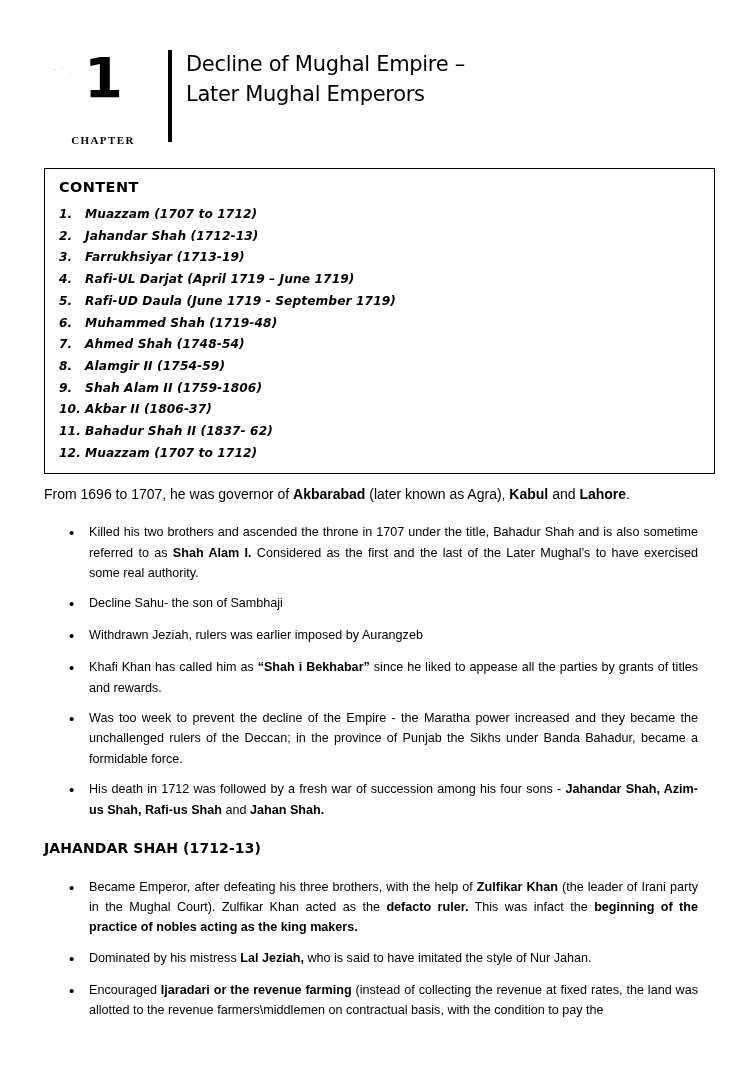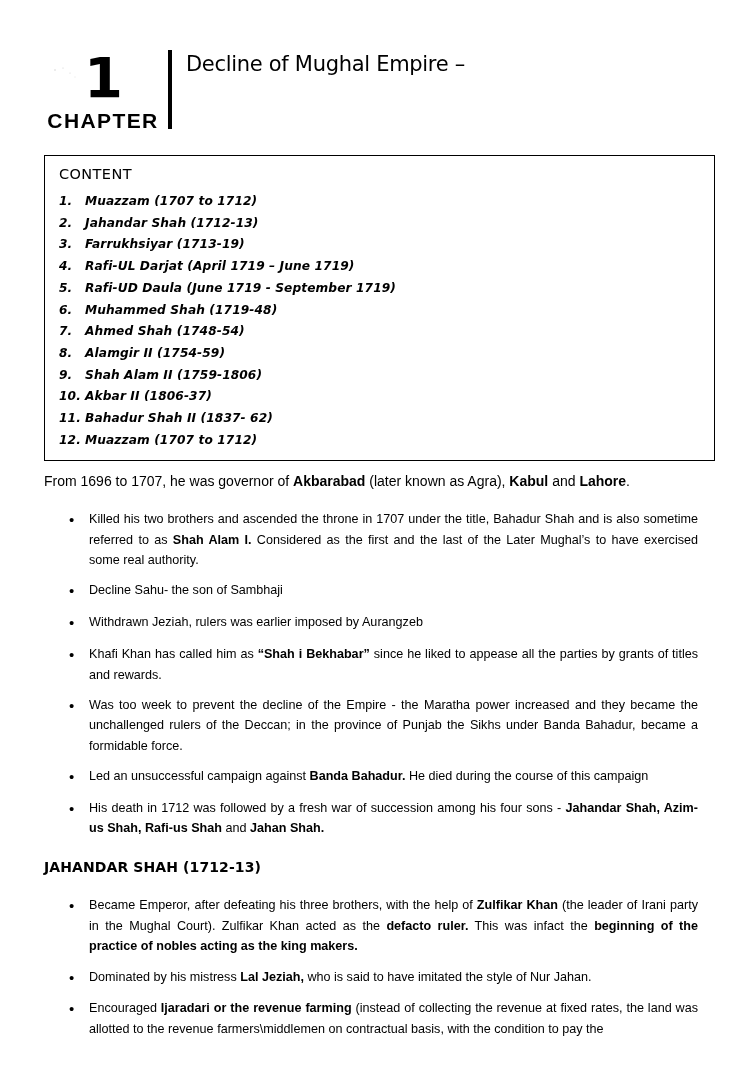--- a/index.html
+++ b/index.html
@@ -36,25 +36,25 @@
     padding-top: 2px;
   }
   .chapter-num {
     font-family: "DejaVu Sans", sans-serif;
     font-size: 56px;
     font-weight: 700;
     line-height: 1;
     letter-spacing: -1px;
   }
   .chapter-word {
-    font-family: Liberation Sans, sans-serif;
-    font-size: 21px;
+    font-family: Liberation Serif, serif;
+    font-size: 11px;
     font-weight: 700;
     letter-spacing: 1.4px;
-    margin-top: 3px;
+    margin-top: 28px;
   }
   .title-divider {
     width: 4px;
     background: #000;
     margin: 2px 14px 4px 6px;
   }
   .title-block {
     flex: 1;
     text-align: left;
     font-family: "DejaVu Sans", sans-serif;
@@ -68,21 +68,21 @@
 
   
   .content-box {
     margin: 22px 30px 0 44px;
     border: 1.6px solid #000;
     padding: 10px 14px 8px 14px;
   }
   .content-heading {
     font-family: "DejaVu Sans", sans-serif;
     font-size: 14.5px;
-    font-weight: 400;
+    font-weight: 700;
     letter-spacing: 0.4px;
     margin-bottom: 9px;
   }
   .content-list {
     list-style: none;
     margin: 0;
     padding: 0;
   }
   .content-list li {
     display: flex;
@@ -167,20 +167,21 @@
   </svg>
 
   <div class="header">
     <div class="chapter-block">
       <div class="chapter-num">1</div>
       <div class="chapter-word">CHAPTER</div>
     </div>
     <div class="title-divider"></div>
     <div class="title-block">
       <span class="title-line">Decline of Mughal Empire –</span>
+      <span class="title-line">Later Mughal Emperors</span>
     </div>
   </div>
 
   <div class="content-box">
     <div class="content-heading">CONTENT</div>
     <ul class="content-list">
       <li>
           <span class="num">1.</span>
           <span class="txt">Muazzam (1707 to 1712)</span>
         </li>
@@ -250,24 +251,20 @@
       <li>
           <span class="dot"></span>
           <span class="btext">Khafi Khan has called him as <b>“Shah i Bekhabar”</b> since he liked to appease all the parties by grants of titles and rewards.</span>
         </li>
       <li>
           <span class="dot"></span>
           <span class="btext">Was too week to prevent the decline of the Empire - the Maratha power increased and they became the unchallenged rulers of the Deccan; in the province of Punjab the Sikhs under Banda Bahadur, became a formidable force.</span>
         </li>
       <li>
           <span class="dot"></span>
-          <span class="btext">Led an unsuccessful campaign against <b>Banda Bahadur.</b> He died during the course of this campaign</span>
-        </li>
-      <li>
-          <span class="dot"></span>
           <span class="btext">His death in 1712 was followed by a fresh war of succession among his four sons - <b>Jahandar Shah, Azim-us Shah, Rafi-us Shah</b> and <b>Jahan Shah.</b></span>
         </li>
     </ul>
 
     <div class="section-heading">JAHANDAR SHAH (1712-13)</div>
 
     <ul class="bullets">
       <li>
           <span class="dot"></span>
           <span class="btext">Became Emperor, after defeating his three brothers, with the help of <b>Zulfikar Khan</b> (the leader of Irani party in the Mughal Court). Zulfikar Khan acted as the <b>defacto ruler.</b> This was infact the <b>beginning of the practice of nobles acting as the king makers.</b></span>

